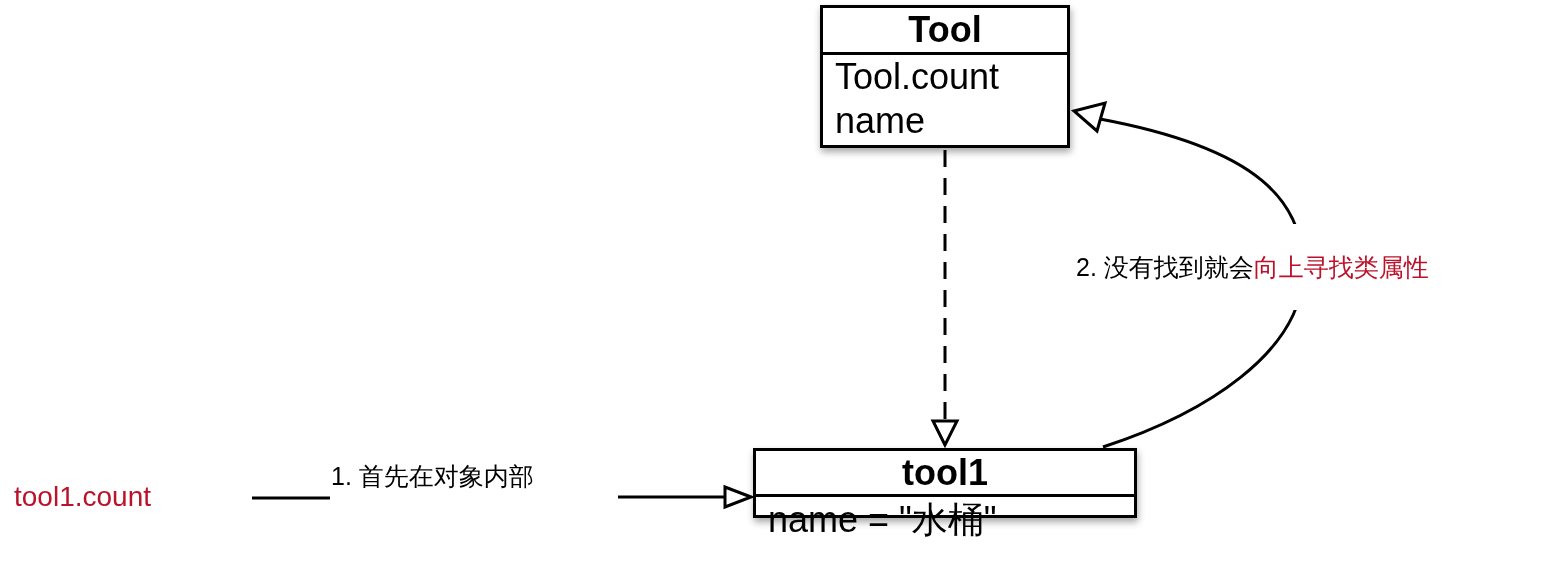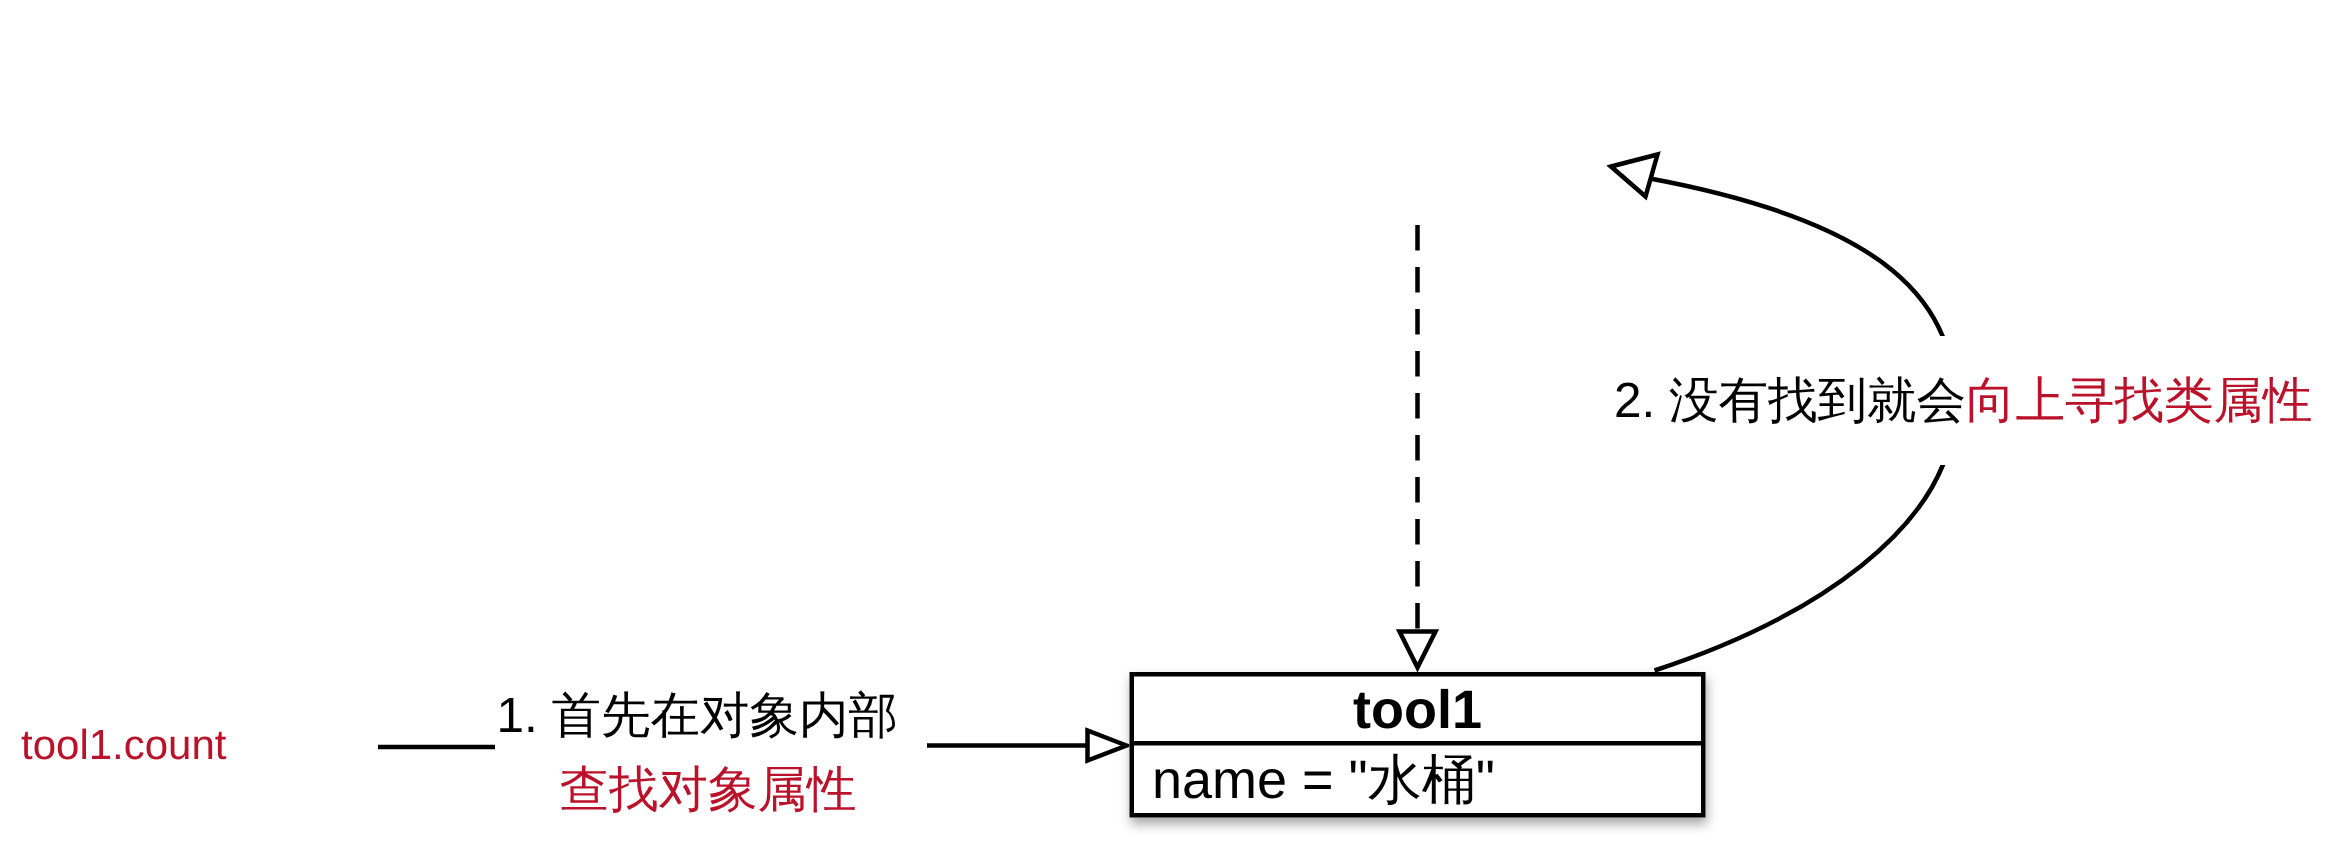--- a/index.html
+++ b/index.html
@@ -25,30 +25,30 @@
   .uml-title{
     border-bottom:3px solid var(--ink);
     text-align:center;font-weight:bold;font-size:36px;
   }
   .uml-row{font-size:36px;padding-left:12px;white-space:nowrap;}
 
   .class-box{left:820px;top:5px;width:250px;height:143px;}
   .class-box .uml-title{height:44px;line-height:44px;}
   .class-box .uml-row{line-height:44px;}
 
-  .instance-box{left:753px;top:448px;width:384px;height:97px;}
+  .instance-box{left:753px;top:448px;width:384px;height:70px;}
   .instance-box .uml-title{height:43px;line-height:43px;}
   .instance-box .uml-row{line-height:45px;}
 
   .expression{
     position:absolute;left:14px;top:474px;z-index:2;
     font-size:28px;line-height:46px;color:var(--accent-red);white-space:nowrap;
   }
 
-  .note{position:absolute;z-index:2;font-size:33px;white-space:nowrap;}
+  .note{position:absolute;z-index:2;font-size:25px;white-space:nowrap;}
   .note-step1{left:331px;top:452px;line-height:49px;}
   .note-step1 .line2{padding-left:42px;}
   .note-step2{
     left:1062px;top:224px;background:var(--bg);
     padding:24px 14px 24px 14px;line-height:38px;
   }
   .red{color:var(--accent-red);}
 </style>
 </head>
 <body>
@@ -72,25 +72,31 @@
     <g>
       <path d="M1103 447 C 1210 412, 1297 352, 1303 278 C 1308 200, 1255 148, 1100 119" fill="none" stroke="#000" stroke-width="3"></path>
       <path d="M1074 111 L1105 103 L1097 131 Z" fill="#fff" stroke="#000" stroke-width="3" stroke-linejoin="miter"></path>
     </g>
   </svg>
 
   <div class="expression">tool1.count</div>
 
   <div class="note note-step1">
     <div class="line1">1. 首先在对象内部</div>
-    <div class="line2 red">查找对象属性</div>
   </div>
 
   <div class="note note-step2"><span>2. 没有找到就会</span><span class="red">向上寻找类属性</span></div>
 
+  <div class="uml-box class-box">
+    <div class="uml-title">Tool</div>
+    <div class="uml-body">
+      <div class="uml-row">Tool.count</div>
+      <div class="uml-row">name</div>
+    </div>
+  </div>
 
   <div class="uml-box instance-box">
     <div class="uml-title">tool1</div>
     <div class="uml-body">
       <div class="uml-row">name = "水桶"</div>
     </div>
   </div>
 
 </div>
 

